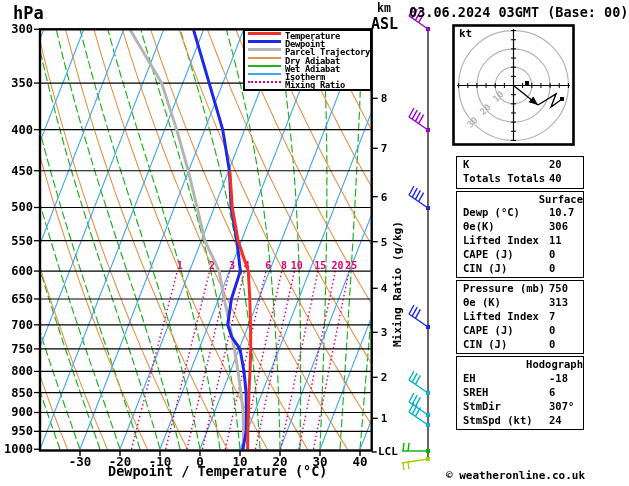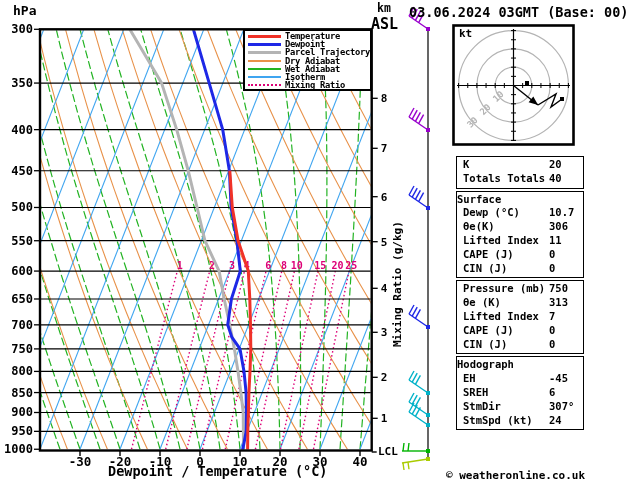--- a/index.html
+++ b/index.html
@@ -4,26 +4,26 @@
 <style>
   html,body{margin:0;padding:0;background:#fff}
   .page{position:relative;width:629px;height:486px;background:#fff;overflow:hidden;
         font-family:"DejaVu Sans Mono",monospace;color:#000}
   .abs{position:absolute;white-space:pre}
   .b{font-weight:bold}
   svg{position:absolute;left:0;top:0}
   #hodo{left:452px;top:24px}
   .legend{position:absolute;left:243px;top:29px;width:129px;height:62px;background:#fff;
           border:2px solid #000;box-sizing:border-box;padding:1px 0 0 3px;z-index:5}
-  .lrow{display:flex;align-items:center;height:8.2px}
+  .lrow{display:flex;height:8.2px}
   .lswatch{width:33px;margin-right:4px;flex:0 0 33px}
   .llabel{font-size:8.8px;font-weight:bold;letter-spacing:-0.3px;line-height:8px}
   .panels{position:absolute;left:456px;top:156px;width:128px}
   .panel{border:1.6px solid #000;margin-bottom:2px;padding:1px 0 2px;background:#fff}
-  .phead{text-align:left;font-size:10.5px;font-weight:bold;line-height:13.8px}
+  .phead{text-align:right;font-size:10.5px;font-weight:bold;line-height:13.8px}
   .trow{position:relative;font-size:10.5px;font-weight:bold;line-height:13.8px;padding-left:6px}
   .tval{position:absolute;left:92px;top:0}
   .rot{transform:rotate(-90deg);transform-origin:0 0}
 </style>
 </head>
 <body>
 
 <div class="page">
   <svg id="chart" width="450" height="486">
       <defs>
@@ -252,21 +252,21 @@
         <rect x="426" y="449" width="4" height="4" fill="#00b400"></rect>
       </g>
       <g>
         <line x1="428" y1="459" x2="402" y2="463" stroke="#aacc00" stroke-width="1.4"></line>
         <line x1="403" y1="463" x2="404" y2="470" stroke="#aacc00" stroke-width="1.4"></line>
         <line x1="408" y1="462.2307692307692" x2="409" y2="469.2307692307692" stroke="#aacc00" stroke-width="1.4"></line>
         <rect x="426" y="457" width="4" height="4" fill="#aacc00"></rect>
       </g>
     </svg>
 
-  <div class="abs b" style="left:13px;top:3px;font-size:13px">hPa</div>
+  <div class="abs b" style="left:13px;top:3px;font-size:17px">hPa</div>
   <div class="abs b" style="left:377px;top:1px;font-size:11.5px">km</div>
   <div class="abs b" style="left:371px;top:15px;font-size:15px">ASL</div>
   <div class="abs b" style="left:409px;top:4px;font-size:13.5px">03.06.2024 03GMT (Base: 00)</div>
   <div class="abs b" style="left:108px;top:463px;font-size:13.5px">Dewpoint / Temperature (°C)</div>
   <div class="abs b rot" style="left:391px;top:347px;font-size:11px">Mixing Ratio (g/kg)</div>
   <div class="abs b" style="left:378px;top:445px;font-size:11px">LCL</div>
 
   <div class="legend" id="legend">
       <div class="lrow">
         <span class="lswatch" style="border-top: 3px solid rgb(240, 50, 40);"></span>
@@ -355,20 +355,20 @@
       </div>
       <div class="panel">
         <div class="trow"><span>Pressure (mb)</span><span class="tval">750</span></div>
         <div class="trow"><span>θe (K)</span><span class="tval">313</span></div>
         <div class="trow"><span>Lifted Index</span><span class="tval">7</span></div>
         <div class="trow"><span>CAPE (J)</span><span class="tval">0</span></div>
         <div class="trow"><span>CIN (J)</span><span class="tval">0</span></div>
       </div>
       <div class="panel">
         <div class="phead">Hodograph</div>
-        <div class="trow"><span>EH</span><span class="tval">-45</span></div>
+        <div class="trow"><span>EH</span><span class="tval">-18</span></div>
         <div class="trow"><span>SREH</span><span class="tval">6</span></div>
         <div class="trow"><span>StmDir</span><span class="tval">307°</span></div>
         <div class="trow"><span>StmSpd (kt)</span><span class="tval">24</span></div>
       </div>
     </div>
   <div class="abs b" style="left:446px;top:469px;font-size:11px">© weatheronline.co.uk</div>
 </div>
 
 </body></html>

